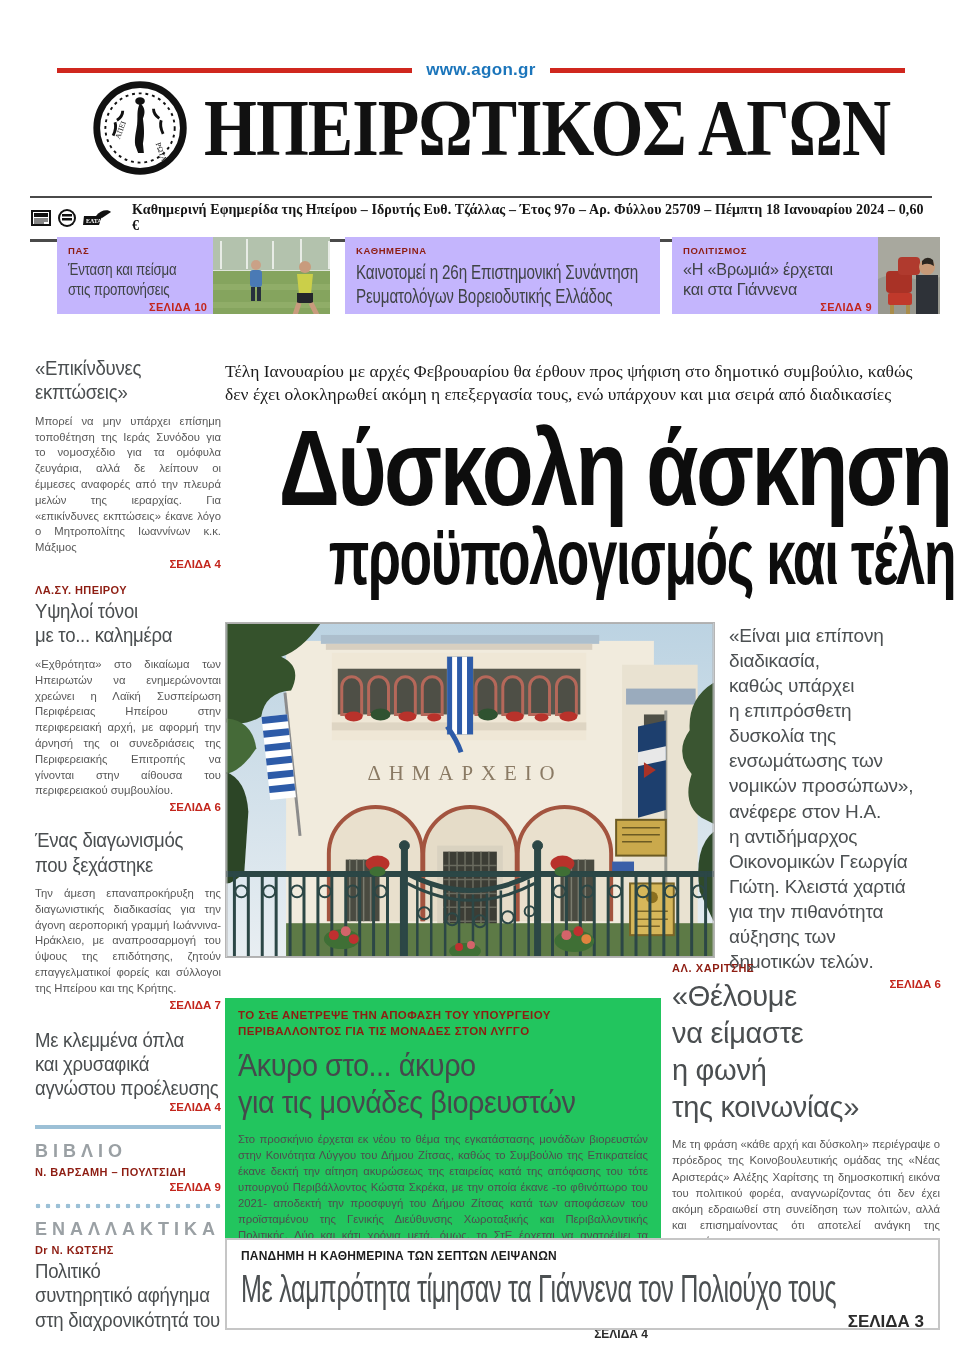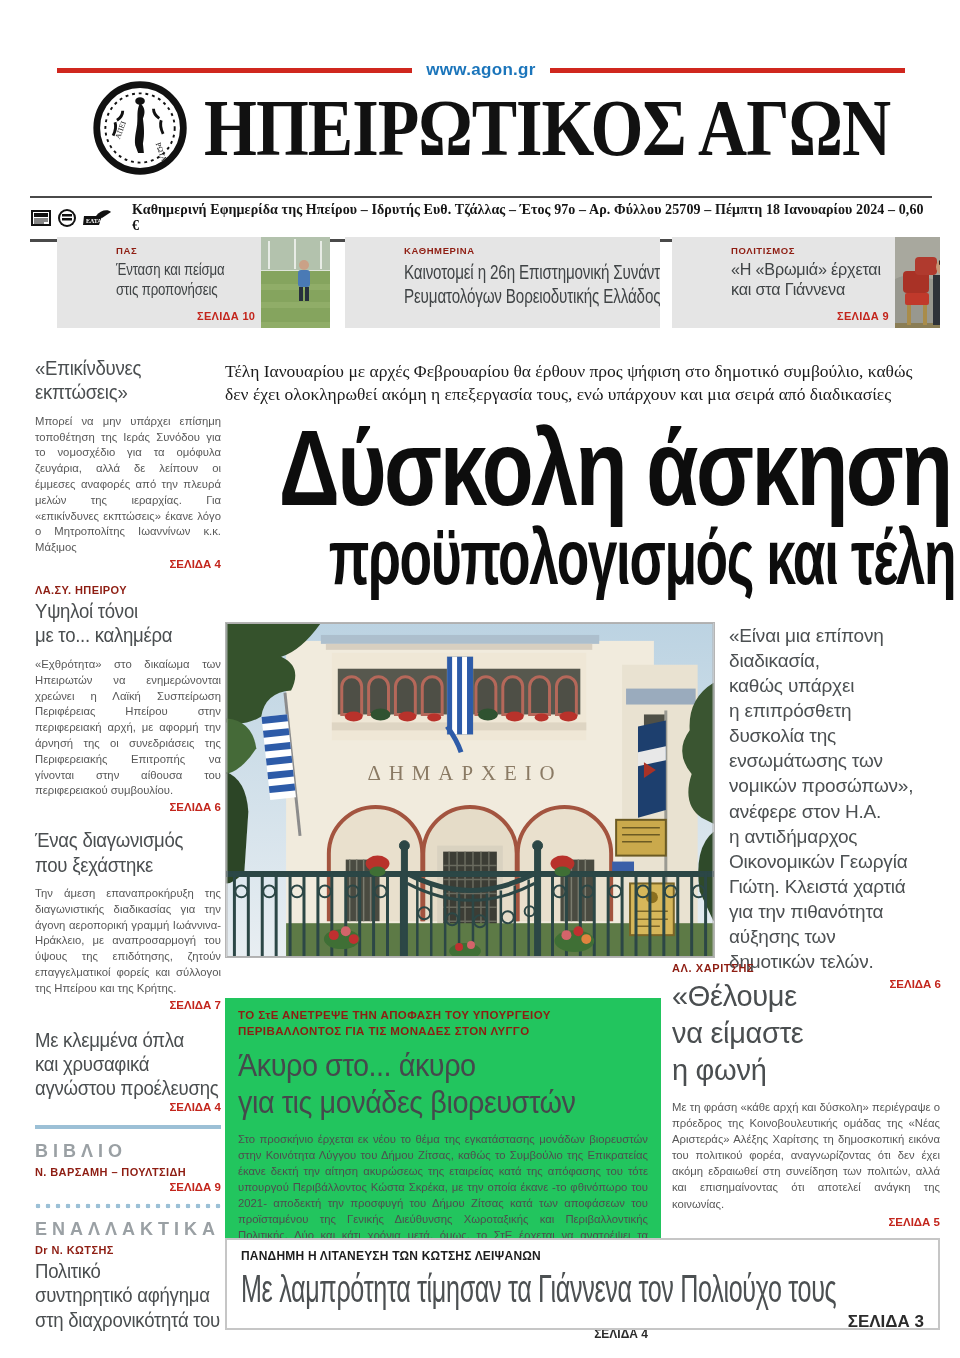--- a/index.html
+++ b/index.html
@@ -14,21 +14,21 @@
   .masthead-row { position:absolute; top:76px; left:90px; width:800px; display:flex; align-items:center; justify-content:center; gap:14px; }
   .mast-title { font-family:"Liberation Serif", serif; font-weight:bold; font-size:68px; color:#111;
                 white-space:nowrap; transform:scaleY(1.18); letter-spacing:-1px; }
   .dateline { position:absolute; top:196px; left:30px; width:902px; border-top:2px solid #4a4a4a; border-bottom:3px solid #4a4a4a;
               padding:4px 0 5px; display:flex; align-items:center; }
   .dl-icons { display:flex; align-items:center; gap:5px; margin-right:20px; }
   .dl-text { font-family:"Liberation Serif", serif; font-weight:bold; font-size:14px; color:#151515; letter-spacing:.1px; }
 
   
   .teasers { position:absolute; top:237px; left:57px; width:883px; display:flex; }
-  .teaser { background:#e5e5e5; height:91px; display:flex; overflow:hidden;padding-left:48px; }
+  .teaser { background:#c4b5fd; height:77px; display:flex; overflow:hidden; }
   .teaser .txt { flex:1; padding:8px 6px 6px 11px; display:flex; flex-direction:column; }
   .kicker { color:#8e1d12; font-weight:bold; font-size:9.5px; letter-spacing:.6px; }
   .t-head { color:#3f4345; font-size:17px; line-height:1.2; margin-top:4px; letter-spacing:-.2px; }
   .t-head .ln { display:block; white-space:nowrap; }
   .scale78 { transform:scaleX(.78); transform-origin:left top; }
   .scale76 { transform:scaleX(.76); transform-origin:left top; }
   .scale95 { transform:scaleX(.95); transform-origin:left top; }
   .pagelab { color:#c3251c; font-weight:bold; font-size:11px; text-align:right; margin-top:auto; letter-spacing:.3px; }
   .t1 { width:273px; } .t2 { width:315px; margin-left:15px; } .t3 { width:268px; margin-left:12px; }
   .tphoto { flex:none; }
@@ -462,25 +462,26 @@
       <div class="ste-body">Στο προσκήνιο έρχεται εκ νέου το θέμα της εγκατάστασης μονάδων βιορευστών στην Κοινότητα Λύγγου του Δήμου Ζίτσας, καθώς το Συμβούλιο της Επικρατείας έκανε δεκτή την αίτηση ακυρώσεως της εταιρείας κατά της απόφασης του τότε υπουργού Περιβάλλοντος Κώστα Σκρέκα, με την οποία έκανε -το φθινόπωρο του 2021- αποδεκτή την προσφυγή του Δήμου Ζίτσας κατά των αποφάσεων του προϊσταμένου της Γενικής Διεύθυνσης Χωροταξικής και Περιβαλλοντικής Πολιτικής. Δύο και κάτι χρόνια μετά, όμως, το ΣτΕ έρχεται να ανατρέψει τα δεδομένα, δίνοντας ξανά το δικαίωμα στην εταιρεία να προχωρήσει τα σχέδιά της, κρίνοντας ότι απόρριψη του αιτήματος περιβαλλοντικής αδειοδότησης θα μπορούσε να υπάρξει μόνο αν τα διαφορετικά αιτήματα αποσκοπούσαν στο να υπαχθούν τα έργα σε διαφορετική κατηγορία περιβαλλοντικής αδειοδότησης, κάτι που δεν ισχύει στην προκειμένη περίπτωση.</div>
       <div class="ste-page">ΣΕΛΙΔΑ 4</div>
     </div>
 
     <div class="charitsis">
       <div class="kicker" style="font-size:11px;">ΑΛ. ΧΑΡΙΤΣΗΣ</div>
       <div class="ch-head">
         <span class="ln">«Θέλουμε</span>
         <span class="ln">να είμαστε</span>
         <span class="ln">η φωνή</span>
+        <span class="ln">της κοινωνίας»</span>
       </div>
       <div class="ch-body">Με τη φράση «κάθε αρχή και δύσκολη» περιέγραψε ο πρόεδρος της Κοινοβουλευτικής ομάδας της «Νέας Αριστεράς» Αλέξης Χαρίτσης τη δημοσκοπική εικόνα του πολιτικού φορέα, αναγνωρίζοντας ότι δεν έχει ακόμη εδραιωθεί στη συνείδηση των πολιτών, αλλά και επισημαίνοντας ότι αποτελεί ανάγκη της κοινωνίας.</div>
       <div class="quote-page">ΣΕΛΙΔΑ 5</div>
     </div>
 
     <div class="strip">
-      <div class="kicker">ΠΑΝΔΗΜΗ Η ΛΙΤΑΝΕΥΣΗ ΤΩΝ ΚΩΤΣΗΣ ΛΕΙΨΑΝΩΝ</div>
+      <div class="kicker">ΠΑΝΔΗΜΗ Η ΚΑΘΗΜΕΡΙΝΑ ΤΩΝ ΣΕΠΤΩΝ ΛΕΙΨΑΝΩΝ</div>
       <div class="strip-head">Με λαμπρότητα τίμησαν τα Γιάννενα τον Πολιούχο τους</div>
       <div class="strip-page">ΣΕΛΙΔΑ 3</div>
     </div>
   </div>
 
 </div>
 
 </body></html>

